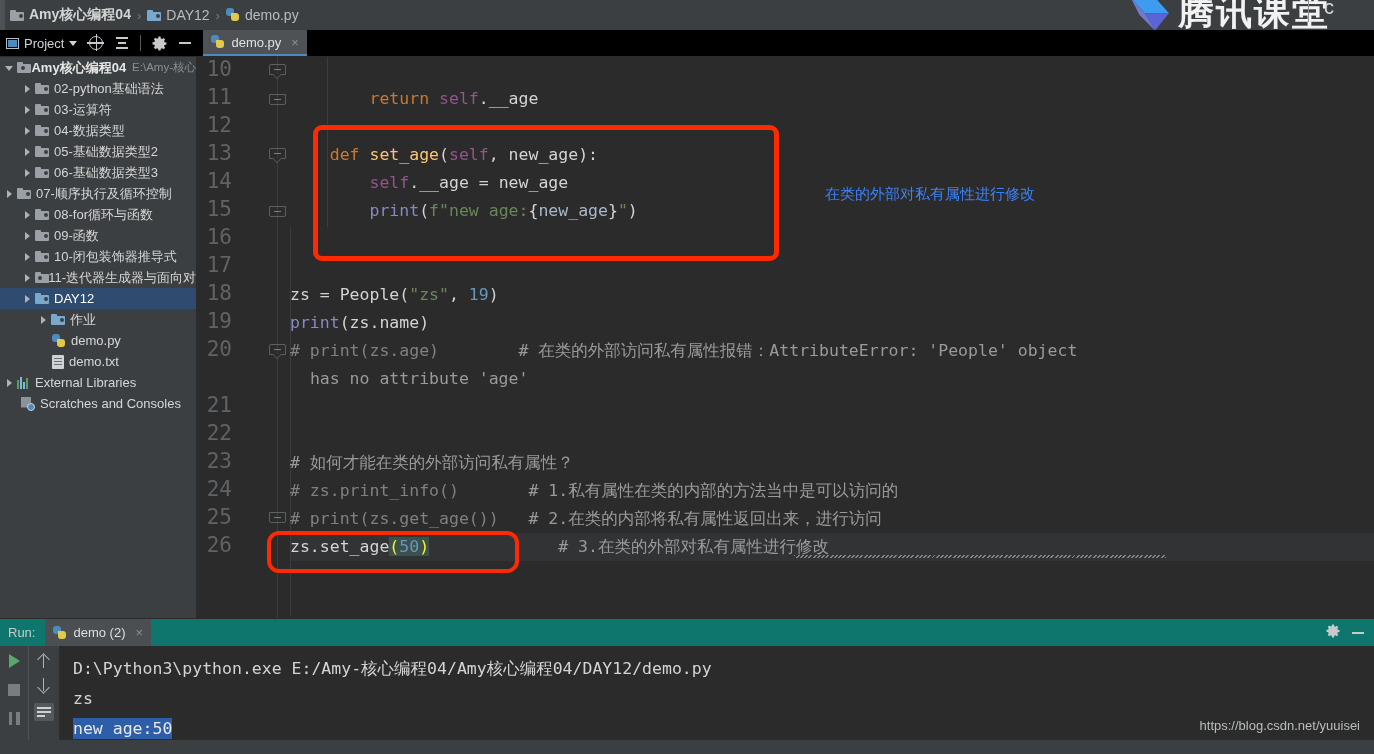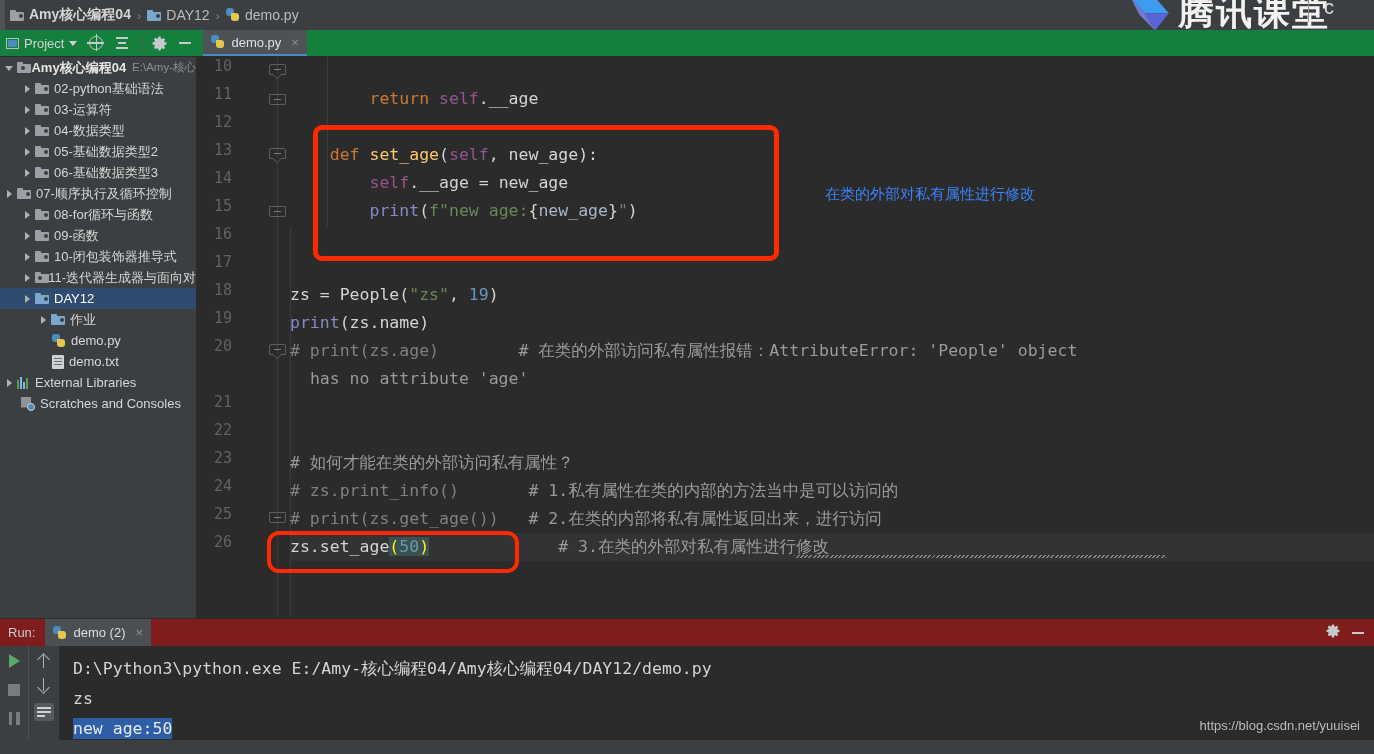--- a/index.html
+++ b/index.html
@@ -30,21 +30,21 @@
   
   .ic-py{width:14px;height:14px;position:relative;display:inline-block;}
   .ic-py .b{position:absolute;left:0;top:0;width:8px;height:8px;background:#4b8bbe;border-radius:3px 3px 0 3px;}
   .ic-py .y{position:absolute;left:5px;top:5px;width:8px;height:8px;background:#e3c84b;border-radius:0 3px 3px 3px;}
   
   .ic-txt{width:12px;height:14px;position:relative;display:inline-block;background:#cfd2d4;border-radius:1px;}
   .ic-txt:after{content:"";position:absolute;left:2px;top:3px;width:8px;height:1px;background:#6b6f72;
     box-shadow:0 3px 0 #6b6f72,0 6px 0 #6b6f72;}
 
   
-  .toolbar{position:absolute;left:0;top:30px;width:1374px;height:27px;background:#15803d;
+  .toolbar{position:absolute;left:0;top:30px;width:1374px;height:27px;background:#000000;
     border-bottom:1px solid #2b2b2b;display:flex;align-items:center;box-sizing:border-box;}
   .tb-btn{display:flex;align-items:center;gap:5px;height:27px;padding:0 6px;color:#cfd2d4;font-size:13px;cursor:default;}
   .tb-proj-ic{width:13px;height:11px;border:1.5px solid #b9bdc0;box-sizing:border-box;position:relative;}
   .tb-proj-ic:after{content:"";position:absolute;left:1px;top:1px;right:1px;bottom:1px;background:#4b8bbe;}
   .caret{width:0;height:0;border-left:4px solid transparent;border-right:4px solid transparent;border-top:5px solid #cfd2d4;}
   .tb-sep{width:1px;height:16px;background:#555a5c;margin:0 5px;}
   .ic-target{width:14px;height:14px;border:1.6px solid #c6cacd;border-radius:50%;position:relative;box-sizing:border-box;}
   .ic-target:before{content:"";position:absolute;left:-3px;top:5.4px;width:17px;height:1.6px;background:#c6cacd;}
   .ic-target:after{content:"";position:absolute;top:-3px;left:5.4px;height:17px;width:1.6px;background:#c6cacd;}
   .ic-collapse{width:14px;height:14px;position:relative;}
@@ -81,21 +81,21 @@
   .ic-scratch:before{content:"";position:absolute;left:0;top:0;width:10px;height:11px;background:#8d9499;
     clip-path:polygon(0 0,100% 0,100% 100%,0 100%);}
   .ic-scratch:after{content:"";position:absolute;right:0;bottom:0;width:8px;height:8px;border-radius:50%;
     background:#4b8bbe;border:1.5px solid #cfd2d4;box-sizing:border-box;}
 
   .side-split{position:absolute;left:196px;top:57px;width:1px;height:561px;background:#2b2b2b;}
 
   
   .editor{position:absolute;left:197px;top:57px;right:0;height:561px;background:#2b2b2b;overflow:hidden;}
   .gutter{position:absolute;left:0;top:0;width:93px;height:100%;background:#2b2b2b;}
-  .gutter-line{position:absolute;right:58px;color:#606366;font-size:15px;
+  .gutter-line{position:absolute;right:58px;color:#606366;font-size:21px;
     font-family:"DejaVu Sans Mono","Liberation Mono",monospace;text-align:right;width:40px;}
   .fold-rail{position:absolute;left:80px;top:0;width:1px;height:561px;background:#3a3d3f;}
   .fold{position:absolute;left:72px;width:17px;height:15px;box-sizing:border-box;}
   .fold .box{position:absolute;left:0;top:0;width:17px;height:11px;border:1px solid #5b5f61;box-sizing:border-box;}
   .fold .box:after{content:"";position:absolute;left:4px;top:4px;width:7px;height:1px;background:#7a7e80;}
   .fold.end .box{border-radius:0 0 2px 2px;border-top:1px solid #5b5f61;}
   .fold .tip{position:absolute;left:3px;top:10px;width:0;height:0;
     border-left:5.5px solid transparent;border-right:5.5px solid transparent;border-top:5px solid #5b5f61;}
   .fold .tipin{position:absolute;left:3.8px;top:9.6px;width:0;height:0;
     border-left:4.7px solid transparent;border-right:4.7px solid transparent;border-top:4.2px solid #2b2b2b;}
@@ -121,21 +121,21 @@
   .line-hl{position:absolute;left:0;right:0;height:28px;background:#323232;}
   .squiggle{position:absolute;height:3px;
     background:repeating-linear-gradient(135deg,#a0a0a0 0 1.4px,transparent 1.4px 3px);opacity:.75;}
 
   
   .redbox{position:absolute;border:5px solid #ff2a00;border-radius:9px;pointer-events:none;}
   .redbox.thin{border-width:4px;border-radius:12px;}
   .annot{position:absolute;color:#3b82f6;font-size:15px;font-family:"DejaVu Sans",sans-serif;white-space:nowrap;}
 
   
-  .runhdr{position:absolute;left:0;top:618px;width:1374px;height:28px;background:#7f1d1d;
+  .runhdr{position:absolute;left:0;top:618px;width:1374px;height:28px;background:#0f766e;
     border-top:1px solid #2b2b2b;display:flex;align-items:center;box-sizing:border-box;}
   .run-label{color:#c8cbcd;font-size:13px;padding:0 10px 0 8px;}
   .run-tab{display:flex;align-items:center;gap:6px;height:28px;padding:0 8px;background:#4b4f51;
     color:#dedede;font-size:13px;box-sizing:border-box;}
   .runhdr-right{margin-left:auto;display:flex;align-items:center;gap:12px;padding-right:10px;}
 
   .runleft{position:absolute;left:0;top:646px;width:28px;height:108px;background:#3c3f41;
     display:flex;flex-direction:column;align-items:center;padding-top:5px;gap:10px;box-sizing:border-box;}
   .runleft2{position:absolute;left:29px;top:646px;width:29px;height:108px;background:#3c3f41;
     display:flex;flex-direction:column;align-items:center;padding-top:5px;gap:8px;box-sizing:border-box;}

